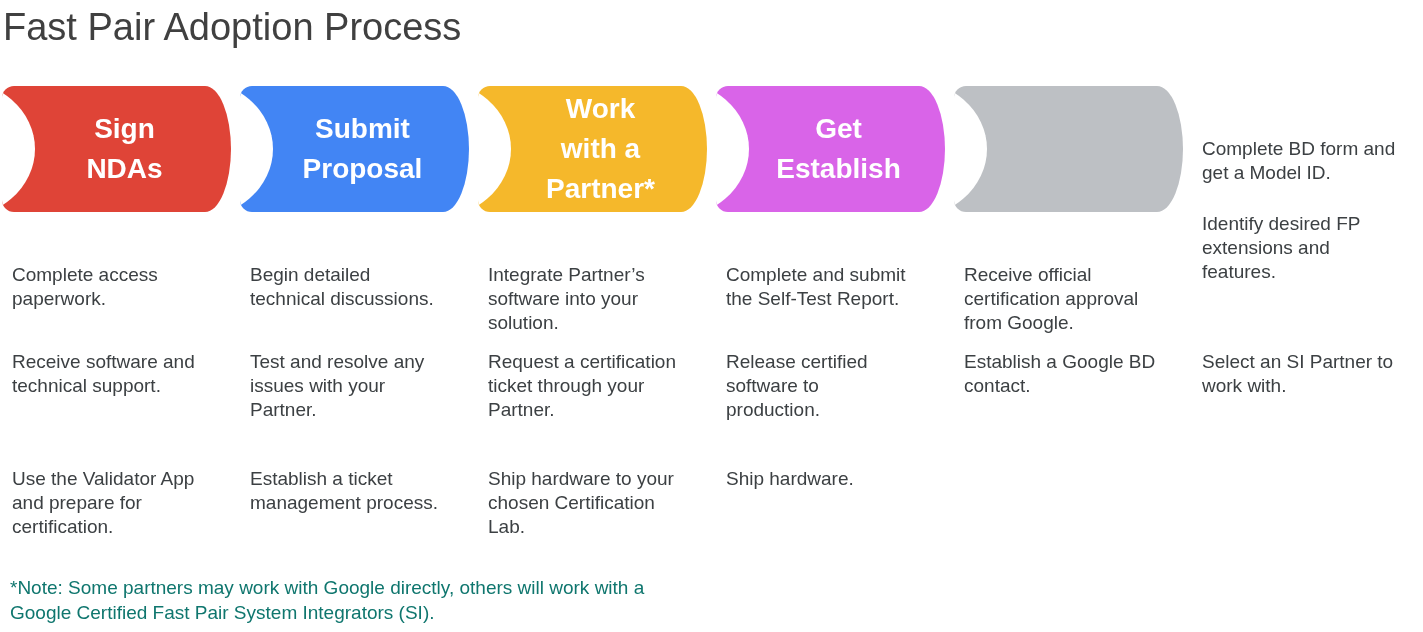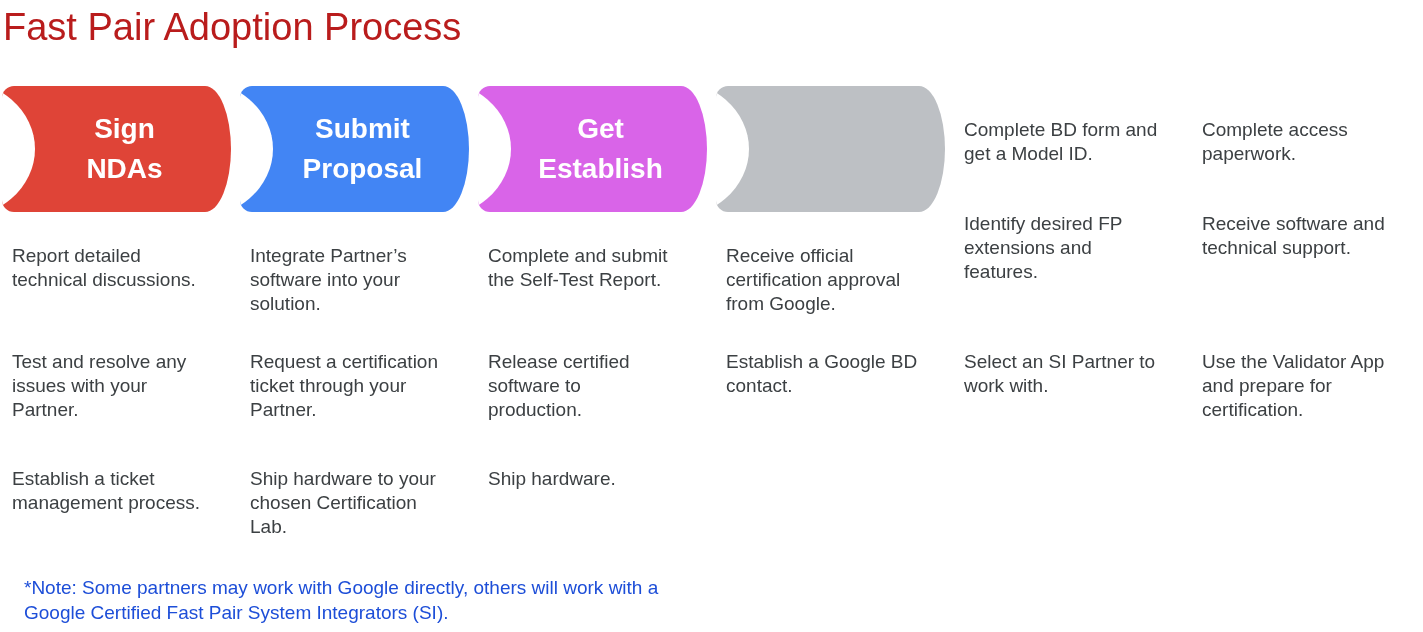--- a/index.html
+++ b/index.html
@@ -9,21 +9,21 @@
     font-family: "Liberation Sans", sans-serif;
     overflow: hidden;
   }
   .page { width: 1423px; height: 632px; position: relative; }
 
   .title {
     margin: 4px 0 12px 3px;
     font-size: 38px;
     line-height: 46px;
     font-weight: 400;
-    color: #b91c1c;
+    color: #404040;
   }
 
   .grid {
     margin: 36px 2px 0 2px;
     display: grid;
     grid-template-columns: repeat(6, 1fr);
     grid-template-rows: 126px 138px 117px auto;
     column-gap: 9px;
   }
 
@@ -59,27 +59,27 @@
 
   
   .cell {
     padding-left: 10px;
     padding-right: 6px;
     font-size: 19px;
     line-height: 24px;
     color: #3c4043;
     white-space: pre-line;
   }
-  .r1 { padding-top: 32px; }
+  .r1 { padding-top: 32px; margin-top: 19px; }
 
   .footnote {
-    margin: 36px 0 0 24px;
+    margin: 36px 0 0 10px;
     font-size: 19px;
     line-height: 25px;
-    color: #1d4ed8;
+    color: #0f766e;
     white-space: pre-line;
   }
 </style>
 </head>
 <body>
 
 <div class="page">
 
   <h1 class="title">Fast Pair Adoption Process</h1>
 
@@ -88,34 +88,40 @@
     <div class="shape" style="background-color: rgb(223, 68, 55);">
       <div class="notch"></div>
       <span class="shape-label">Sign
 NDAs</span>
     </div>
     <div class="shape" style="background-color: rgb(66, 133, 244);">
       <div class="notch"></div>
       <span class="shape-label">Submit
 Proposal</span>
     </div>
+    <div class="shape" style="background-color: rgb(245, 184, 43);">
+      <div class="notch"></div>
+      <span class="shape-label">Work
+with a
+Partner*</span>
+    </div>
     <div class="shape" style="background-color: rgb(217, 100, 232);">
       <div class="notch"></div>
       <span class="shape-label">Get
 Establish</span>
     </div>
     <div class="shape" style="background-color: rgb(189, 192, 196);">
       <div class="notch"></div>
     </div>
 
     <div class="cell r1">Complete BD form and
 get a Model ID.</div>
     <div class="cell r1">Complete access
 paperwork.</div>
-    <div class="cell r1">Report detailed
+    <div class="cell r1">Begin detailed
 technical discussions.</div>
     <div class="cell r1">Integrate Partner’s
 software into your
 solution.</div>
     <div class="cell r1">Complete and submit
 the Self-Test Report.</div>
     <div class="cell r1">Receive official
 certification approval
 from Google.</div>
 

